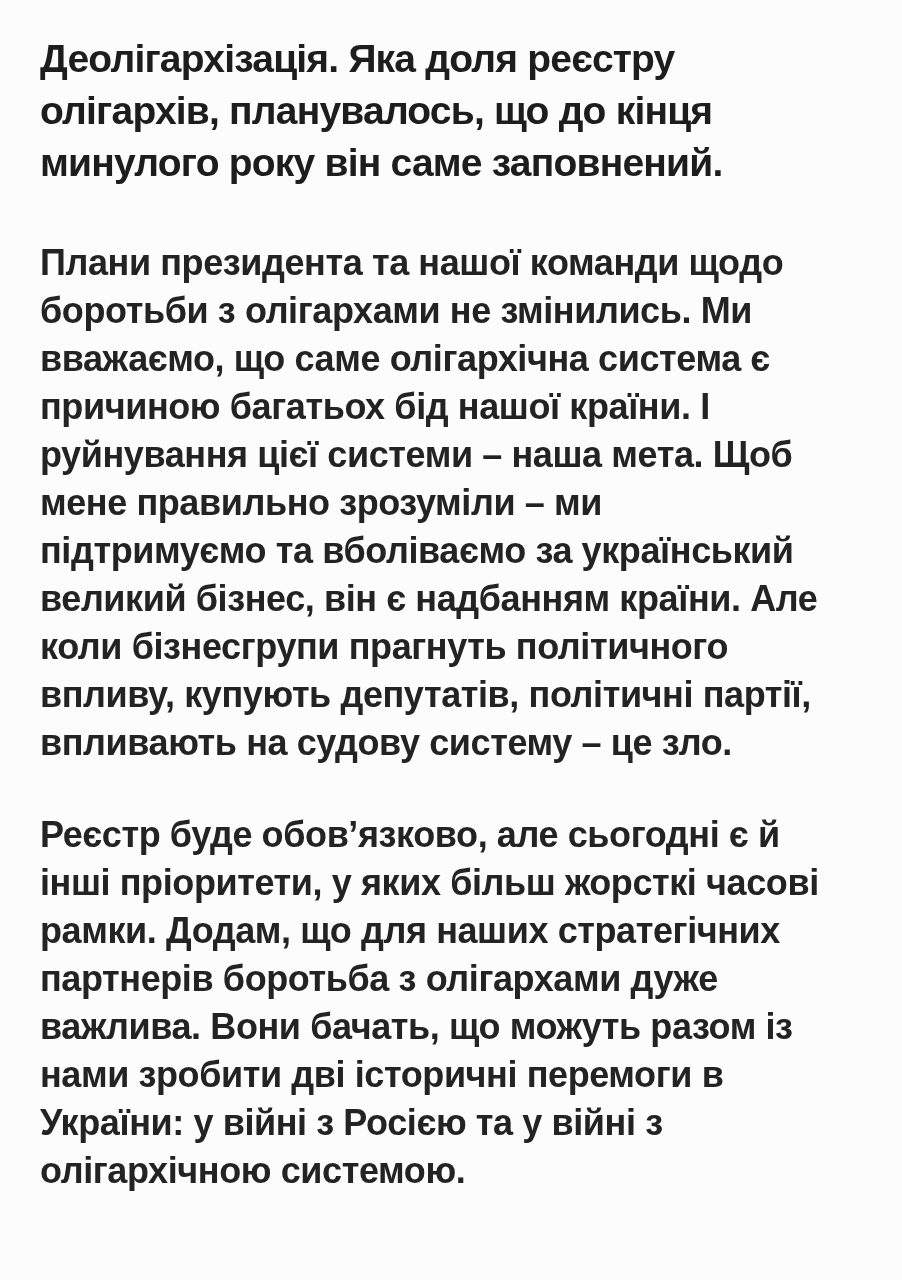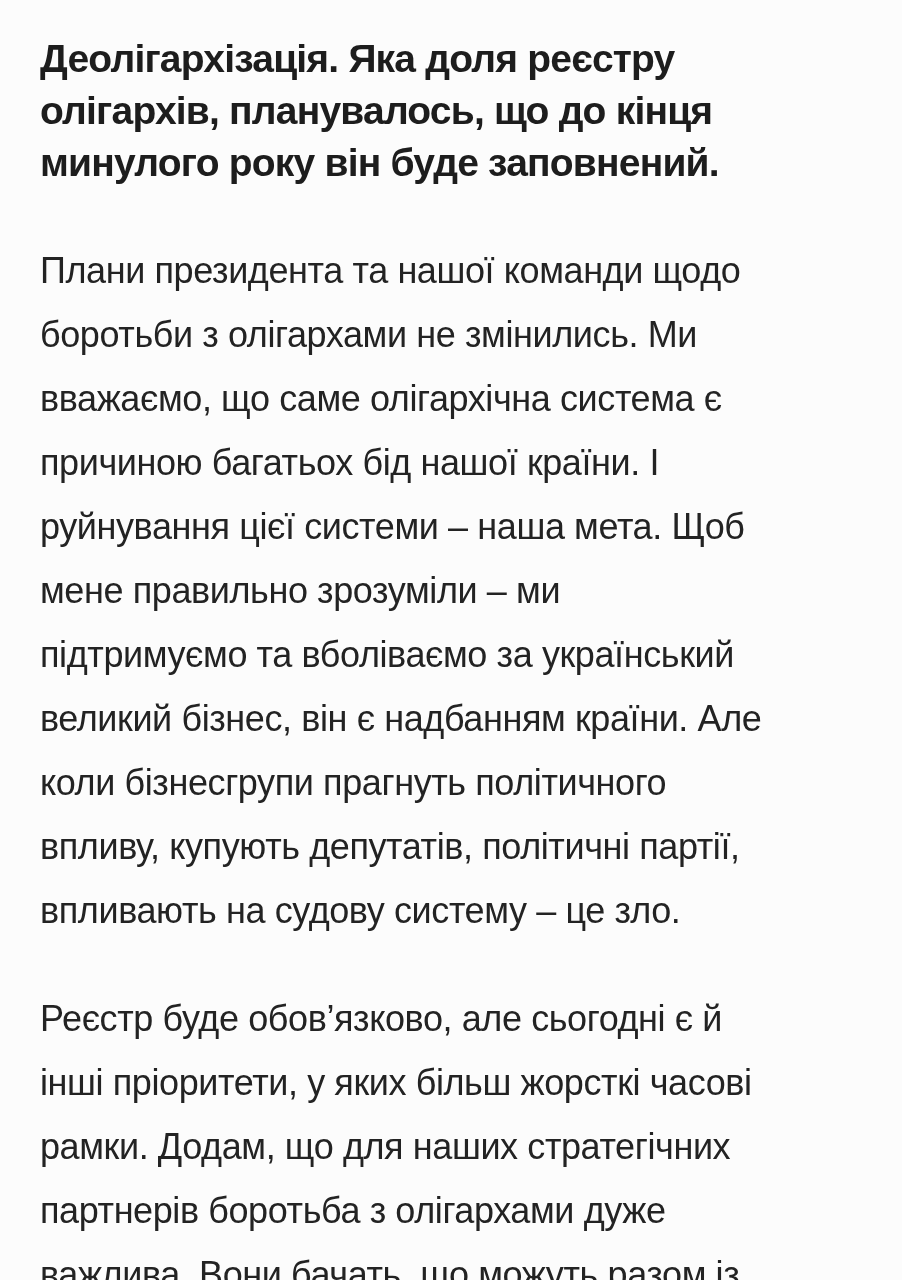--- a/index.html
+++ b/index.html
@@ -24,34 +24,34 @@
     font-size: 39px;
     line-height: 52px;
     font-weight: 700;
     color: #1d1d1d;
     letter-spacing: -0.8px;
     white-space: pre-line; 
   }
   .article-paragraph {
     margin: 0 0 44px 0;
     font-size: 36px;
-    line-height: 64px;
-    font-weight: 400;
+    line-height: 48px;
+    font-weight: 700;
     color: #232323;
     letter-spacing: -0.4px;
     white-space: pre-line; 
   }
 </style>
 </head>
 <body>
 
 <main class="article">
   <h1 class="article-heading">Деолігархізація. Яка доля реєстру
 олігархів, планувалось, що до кінця
-минулого року він буде заповнений.</h1>
+минулого року він саме заповнений.</h1>
   <p class="article-paragraph">Плани президента та нашої команди щодо
 боротьби з олігархами не змінились. Ми
 вважаємо, що саме олігархічна система є
 причиною багатьох бід нашої країни. І
 руйнування цієї системи – наша мета. Щоб
 мене правильно зрозуміли – ми
 підтримуємо та вболіваємо за український
 великий бізнес, він є надбанням країни. Але
 коли бізнесгрупи прагнуть політичного
 впливу, купують депутатів, політичні партії,

